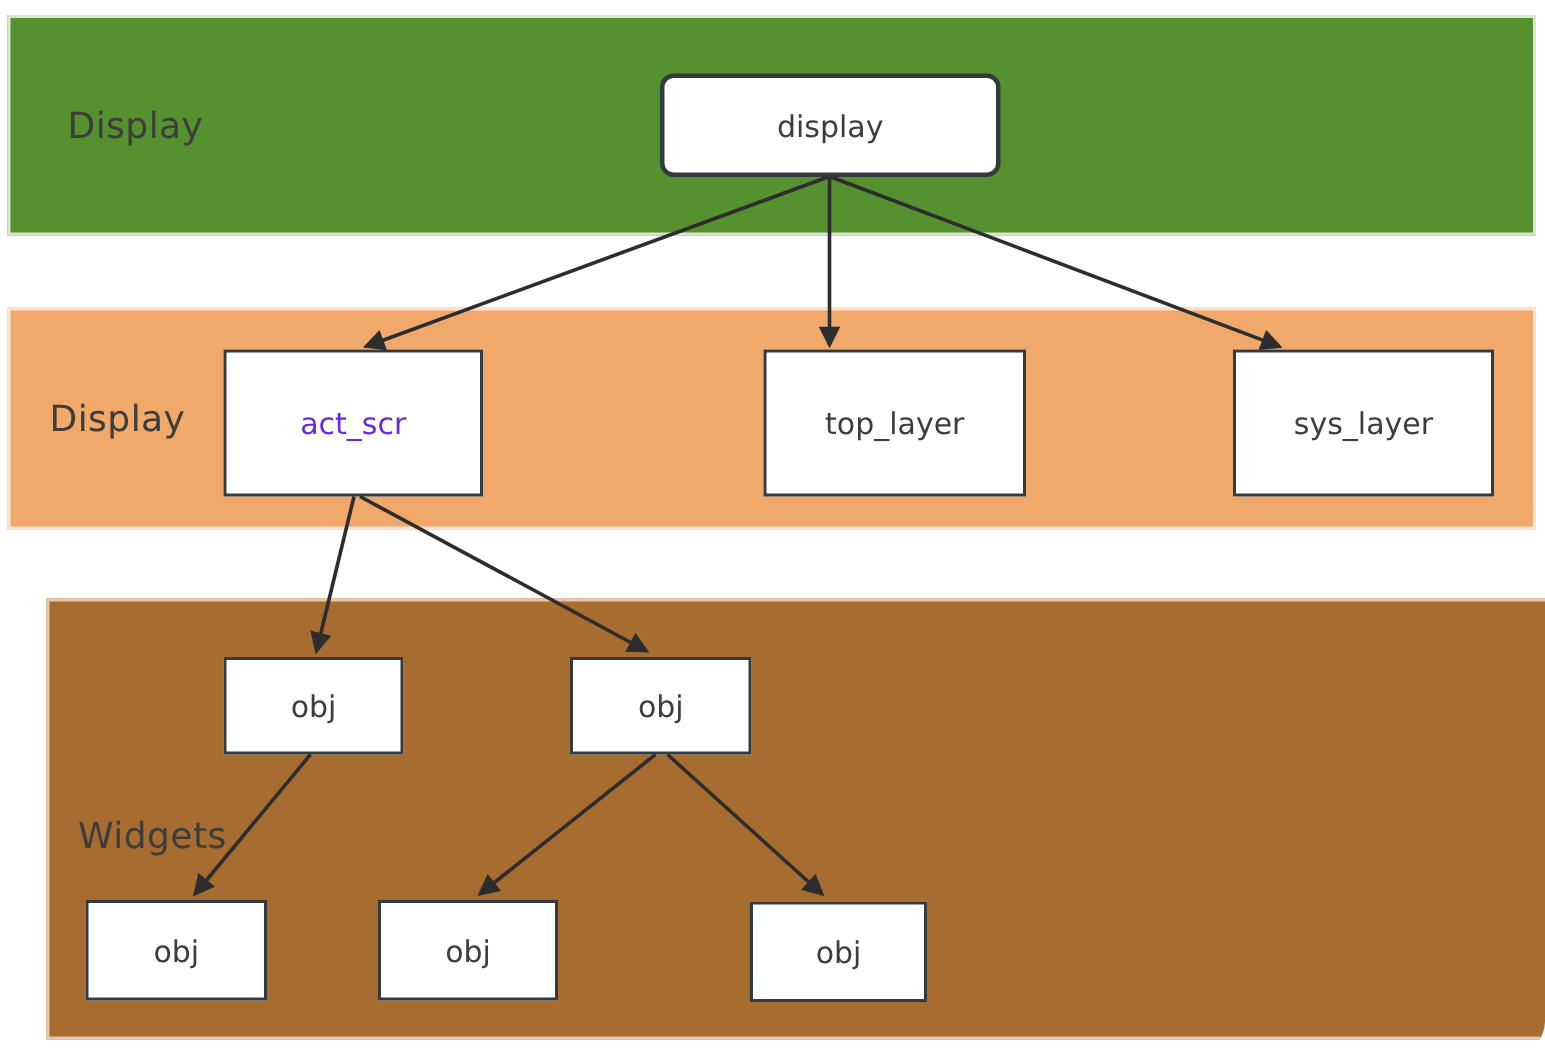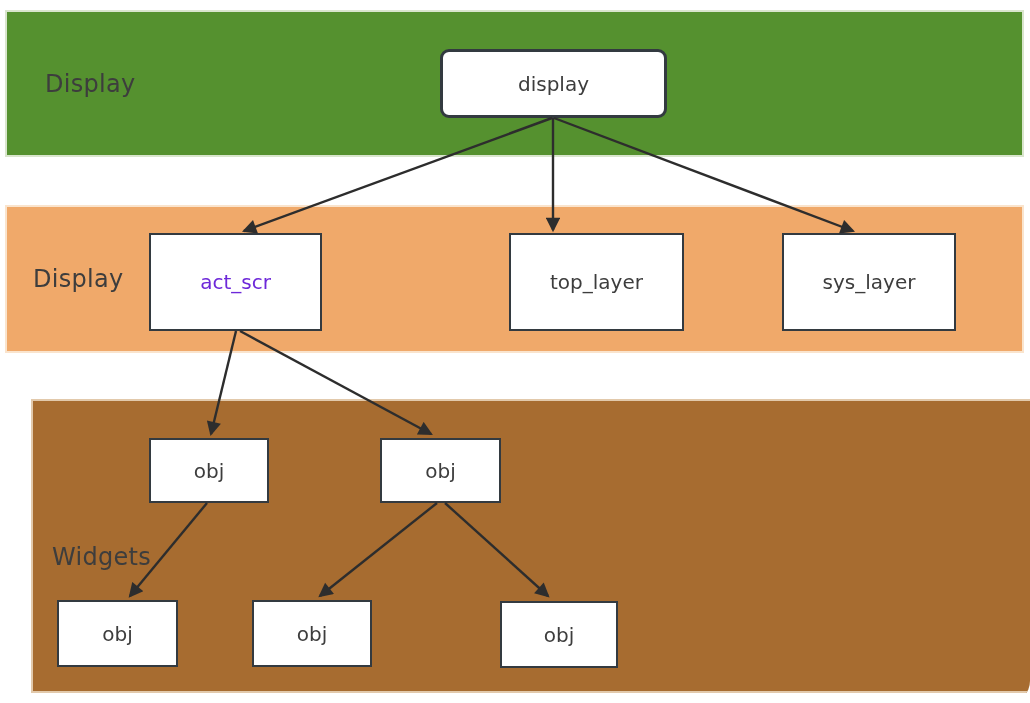--- a/index.html
+++ b/index.html
@@ -22,21 +22,21 @@
   .band-screen .band-label{left:26px;}
   .band-widgets .band-label{left:19px;top:142px;transform:none;}
   .node{
     position:absolute;background:#ffffff;border:2.5px solid #333a40;
     color:#3d3d3d;display:flex;align-items:center;justify-content:center;
     font-size:20px;box-sizing:border-box;z-index:2;
   }
   .n-display{left:440px;top:49px;width:227px;height:69px;border-radius:9px;border-width:3px;}
   .n-act-scr{left:149px;top:233px;width:173px;height:98px;}
   .n-top-layer{left:465px;top:233px;width:175px;height:98px;margin-left:44px;}
-  .n-sys-layer{left:782px;top:233px;width:174px;height:98px;}
+  .n-sys-layer{left:822px;top:233px;width:174px;height:98px;}
   .n-obj-a{left:149px;top:438px;width:120px;height:65px;}
   .n-obj-b{left:380px;top:438px;width:121px;height:65px;}
   .n-obj-c{left:57px;top:600px;width:121px;height:67px;}
   .n-obj-d{left:252px;top:600px;width:120px;height:67px;}
   .n-obj-e{left:500px;top:601px;width:118px;height:67px;}
   svg.edges{
     position:absolute;left:0;top:0;width:1030px;height:703px;
     z-index:3;pointer-events:none;
   }
   .edges line{stroke:var(--edge,#2d2d2d);stroke-width:2.4;}

